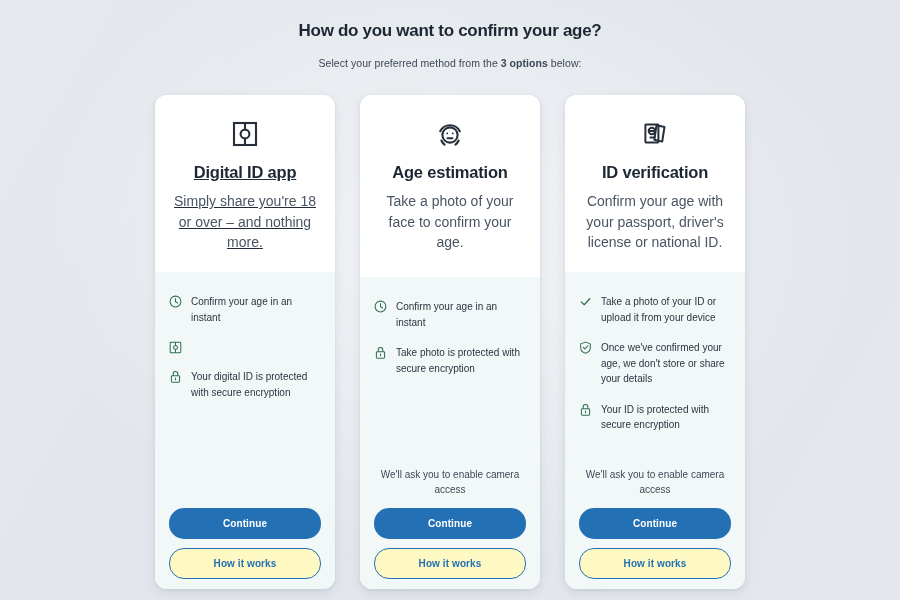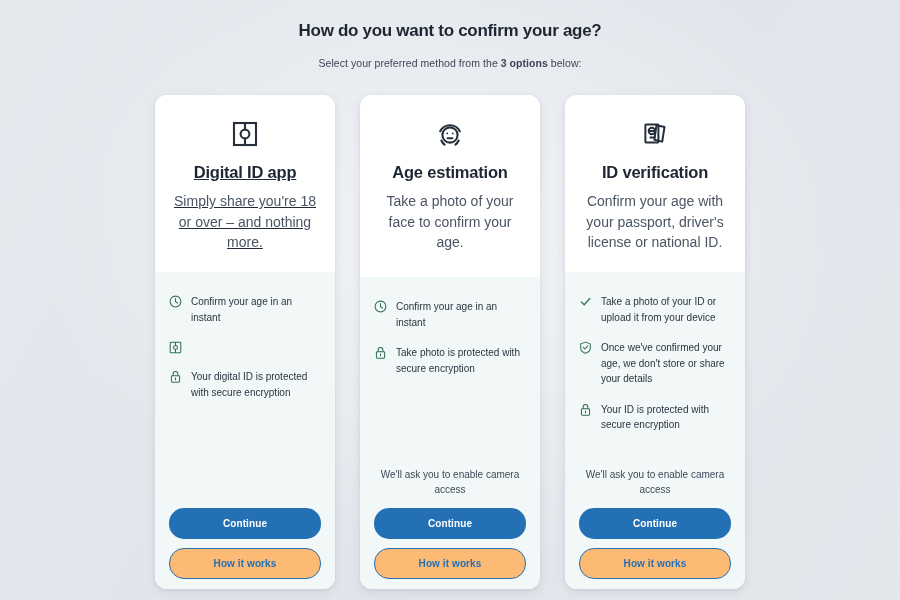--- a/index.html
+++ b/index.html
@@ -176,21 +176,21 @@
   }
 
   .btn-primary {
     background: #2470b4;
     color: #ffffff;
     border: none;
     margin-bottom: 9px;
   }
 
   .btn-secondary {
-    background: #fdba74;
+    background: #fef9c3;
     color: #2470b4;
     border: 1px solid #2470b4;
     line-height: 29px;
   }
 
   
   .card.c1 .card-head { padding-bottom: 20px; text-decoration: underline; }
   .card.c2 .card-head { padding-bottom: 25px; }
   .card.c3 .card-head { padding-bottom: 20px; }
 

